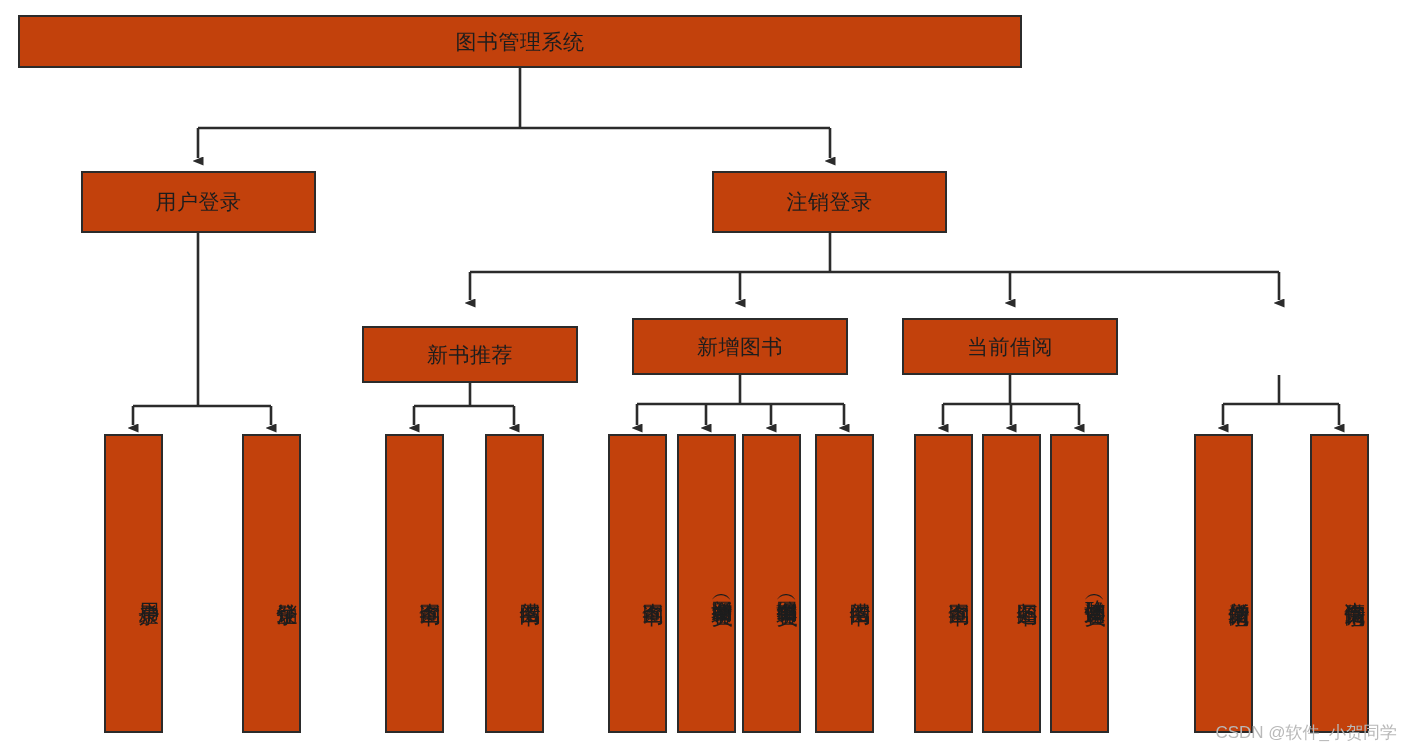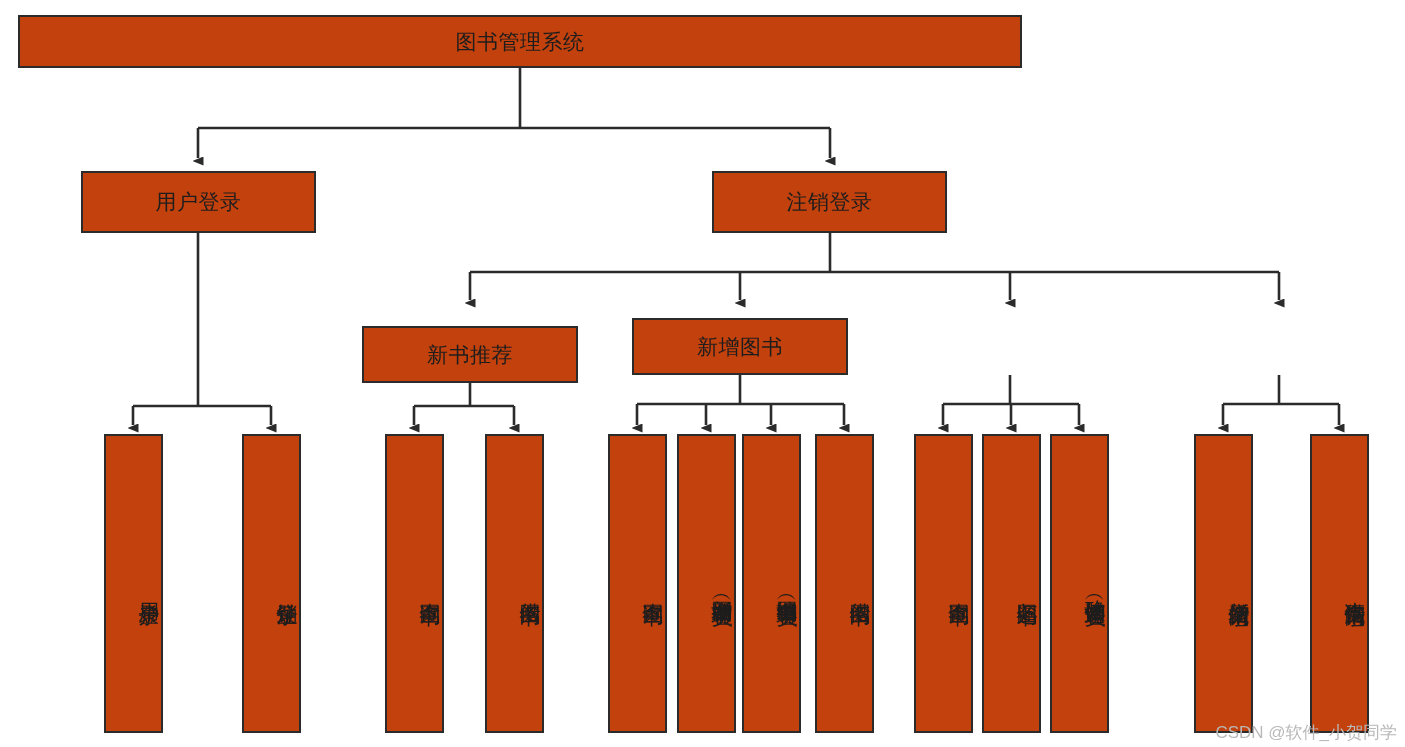--- a/index.html
+++ b/index.html
@@ -127,20 +127,23 @@
   <div class="node node-h" style="left:712px; top:171px; width:235px; height:62px;">
     <span>注销登录</span>
   </div>
 
   <div class="node node-h" style="left:362px; top:326px; width:216px; height:57px;">
     <span>新书推荐</span>
   </div>
   <div class="node node-h" style="left:632px; top:318px; width:216px; height:57px;">
     <span>新增图书</span>
   </div>
+  <div class="node node-h" style="left:902px; top:318px; width:216px; height:57px;">
+    <span>当前借阅</span>
+  </div>
 
   <div class="node node-v" style="left:104px; top:434px; width:59px; height:299px;">
     <span>用户登录</span>
   </div>
   <div class="node node-v" style="left:242px; top:434px; width:59px; height:299px;">
     <span>注销登录</span>
   </div>
 
   <div class="node node-v" style="left:385px; top:434px; width:59px; height:299px;">
     <span>查询图书</span>

